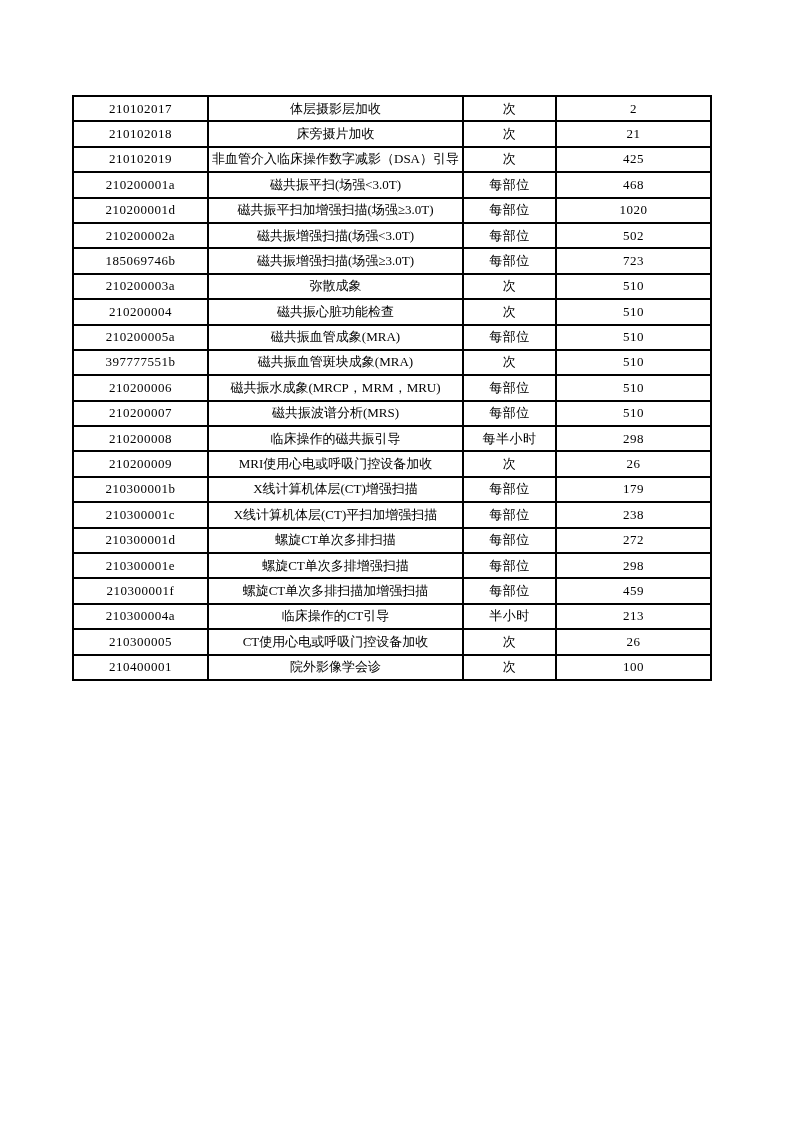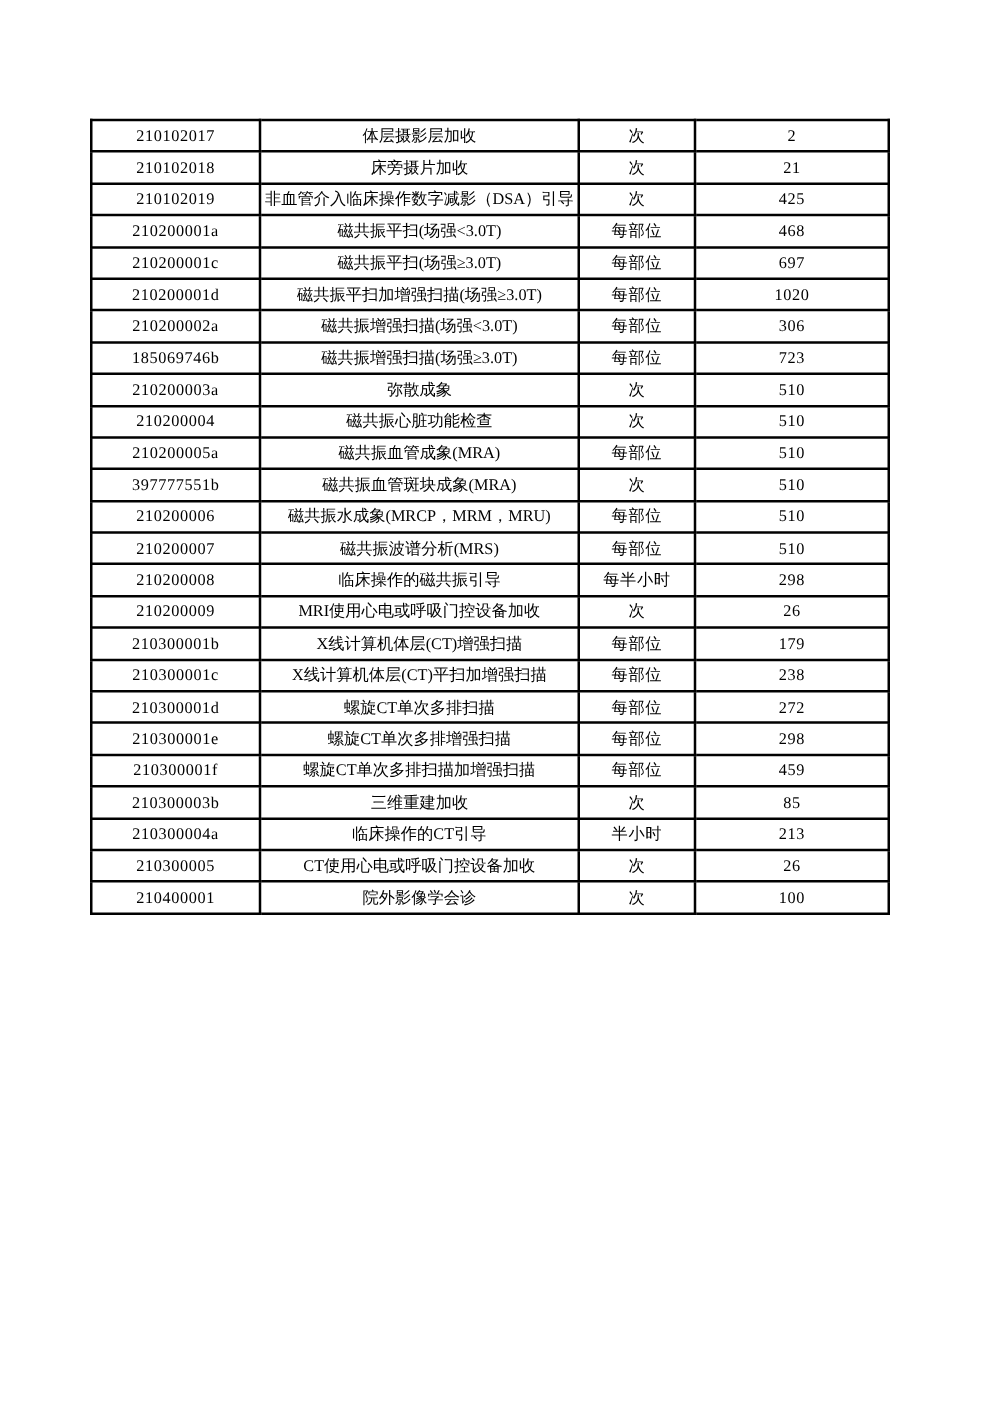--- a/index.html
+++ b/index.html
@@ -79,36 +79,30 @@
       <td class="cell-unit">次</td>
       <td class="cell-price">425</td>
     </tr>
         <tr>
       <td class="cell-code">210200001a</td>
       <td class="cell-name">磁共振平扫(场强&lt;3.0T)</td>
       <td class="cell-unit">每部位</td>
       <td class="cell-price">468</td>
     </tr>
         <tr>
-      <td class="cell-code">210200001c</td>
-      <td class="cell-name">磁共振平扫(场强≥3.0T)</td>
-      <td class="cell-unit">每部位</td>
-      <td class="cell-price">697</td>
-    </tr>
-        <tr>
       <td class="cell-code">210200001d</td>
       <td class="cell-name">磁共振平扫加增强扫描(场强≥3.0T)</td>
       <td class="cell-unit">每部位</td>
       <td class="cell-price">1020</td>
     </tr>
         <tr>
       <td class="cell-code">210200002a</td>
       <td class="cell-name">磁共振增强扫描(场强&lt;3.0T)</td>
       <td class="cell-unit">每部位</td>
-      <td class="cell-price">306</td>
+      <td class="cell-price">502</td>
     </tr>
         <tr>
       <td class="cell-code">185069746b</td>
       <td class="cell-name">磁共振增强扫描(场强≥3.0T)</td>
       <td class="cell-unit">每部位</td>
       <td class="cell-price">723</td>
     </tr>
         <tr>
       <td class="cell-code">210200003a</td>
       <td class="cell-name">弥散成象</td>
@@ -179,26 +173,20 @@
       <td class="cell-code">210300001e</td>
       <td class="cell-name">螺旋CT单次多排增强扫描</td>
       <td class="cell-unit">每部位</td>
       <td class="cell-price">298</td>
     </tr>
         <tr>
       <td class="cell-code">210300001f</td>
       <td class="cell-name">螺旋CT单次多排扫描加增强扫描</td>
       <td class="cell-unit">每部位</td>
       <td class="cell-price">459</td>
-    </tr>
-        <tr>
-      <td class="cell-code">210300003b</td>
-      <td class="cell-name">三维重建加收</td>
-      <td class="cell-unit">次</td>
-      <td class="cell-price">85</td>
     </tr>
         <tr>
       <td class="cell-code">210300004a</td>
       <td class="cell-name">临床操作的CT引导</td>
       <td class="cell-unit">半小时</td>
       <td class="cell-price">213</td>
     </tr>
         <tr>
       <td class="cell-code">210300005</td>
       <td class="cell-name">CT使用心电或呼吸门控设备加收</td>

